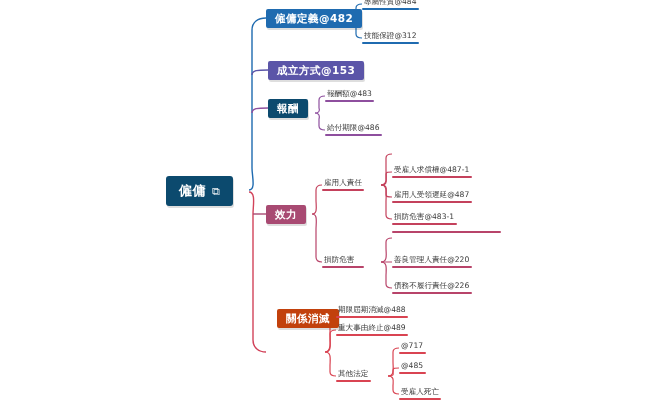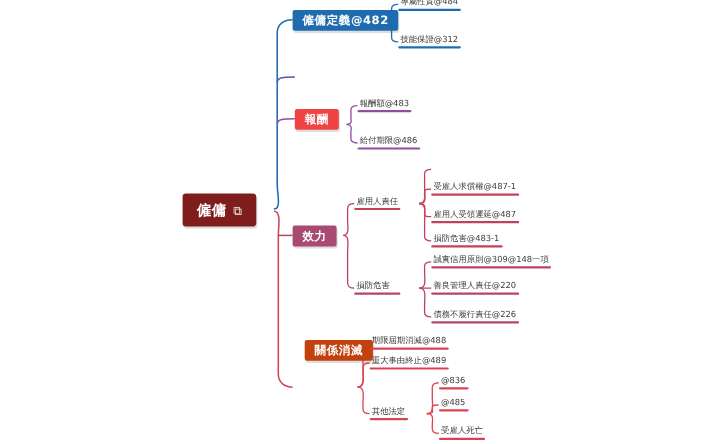--- a/index.html
+++ b/index.html
@@ -13,21 +13,21 @@
 
   
   .chip{
     position:absolute;color:#ffffff;font-weight:bold;
     display:flex;align-items:center;justify-content:flex-start;
     white-space:nowrap;letter-spacing:.5px;
     box-shadow:1px 2px 0 rgba(0,0,0,.13);
   }
   .chip.root{
     font-size:13px;padding:0 13px;height:30px;border-radius:3px;
-    background:#7f1d1d;
+    background:#0c4a6e;
   }
   .chip.l1{
     font-size:10.5px;padding:0 9px;height:19px;border-radius:2px;
   }
   .root-icon{
     display:inline-block;margin-left:6px;font-size:11px;opacity:.92;font-weight:normal;
   }
 
   
   .leaf{
@@ -99,22 +99,25 @@
   </div>
   <div class="leaf" style="left:362px;top:-3px;">
     <span class="txt">專屬性質@484</span>
     <span class="rule" style="background: rgb(31, 107, 176); width: 57px;"></span>
   </div>
   <div class="leaf" style="left:362px;top:31px;">
     <span class="txt">技能保證@312</span>
     <span class="rule" style="background: rgb(31, 107, 176); width: 57px;"></span>
   </div>
 
+  <div class="chip l1" style="left:268px;top:61px;background:#5b55a8;">
+    <span>成立方式@153</span>
+  </div>
 
-  <div class="chip l1" style="left:268px;top:99px;background:#ef4444;">
+  <div class="chip l1" style="left:268px;top:99px;background:#0c4a6e;">
     <span>報酬</span>
   </div>
   <div class="leaf" style="left:325px;top:89px;">
     <span class="txt">報酬額@483</span>
     <span class="rule" style="background: rgb(142, 79, 158); width: 49px;"></span>
   </div>
   <div class="leaf" style="left:325px;top:123px;">
     <span class="txt">給付期限@486</span>
     <span class="rule" style="background: rgb(142, 79, 158); width: 57px;"></span>
   </div>
@@ -138,21 +141,20 @@
   <div class="leaf" style="left:392px;top:212px;">
     <span class="txt">損防危害@483-1</span>
     <span class="rule" style="background: rgb(196, 65, 92); width: 65px;"></span>
   </div>
 
   <div class="midlabel" style="left:322px;top:255px;">
     <span class="txt">損防危害</span>
     <span class="rule" style="background: rgb(184, 68, 106); width: 42px;"></span>
   </div>
   <div class="leaf" style="left:392px;top:231px;">
-    <span class="txt">誠實信用原則@309@148一項</span>
     <span class="rule" style="background: rgb(184, 68, 106); width: 109px;"></span>
   </div>
   <div class="leaf" style="left:392px;top:255px;">
     <span class="txt">善良管理人責任@220</span>
     <span class="rule" style="background: rgb(184, 68, 106); width: 80px;"></span>
   </div>
   <div class="leaf" style="left:392px;top:281px;">
     <span class="txt">債務不履行責任@226</span>
     <span class="rule" style="background: rgb(184, 68, 106); width: 80px;"></span>
   </div>
@@ -167,21 +169,21 @@
   <div class="leaf" style="left:336px;top:323px;">
     <span class="txt">重大事由終止@489</span>
     <span class="rule" style="background: rgb(217, 68, 82); width: 72px;"></span>
   </div>
 
   <div class="midlabel" style="left:336px;top:369px;">
     <span class="txt">其他法定</span>
     <span class="rule" style="background: rgb(217, 68, 82); width: 35px;"></span>
   </div>
   <div class="leaf" style="left:399px;top:341px;">
-    <span class="txt">@836</span>
+    <span class="txt">@717</span>
     <span class="rule" style="background: rgb(217, 68, 82); width: 27px;"></span>
   </div>
   <div class="leaf" style="left:399px;top:361px;">
     <span class="txt">@485</span>
     <span class="rule" style="background: rgb(217, 68, 82); width: 27px;"></span>
   </div>
   <div class="leaf" style="left:399px;top:387px;">
     <span class="txt">受雇人死亡</span>
     <span class="rule" style="background: rgb(217, 68, 82); width: 42px;"></span>
   </div>

